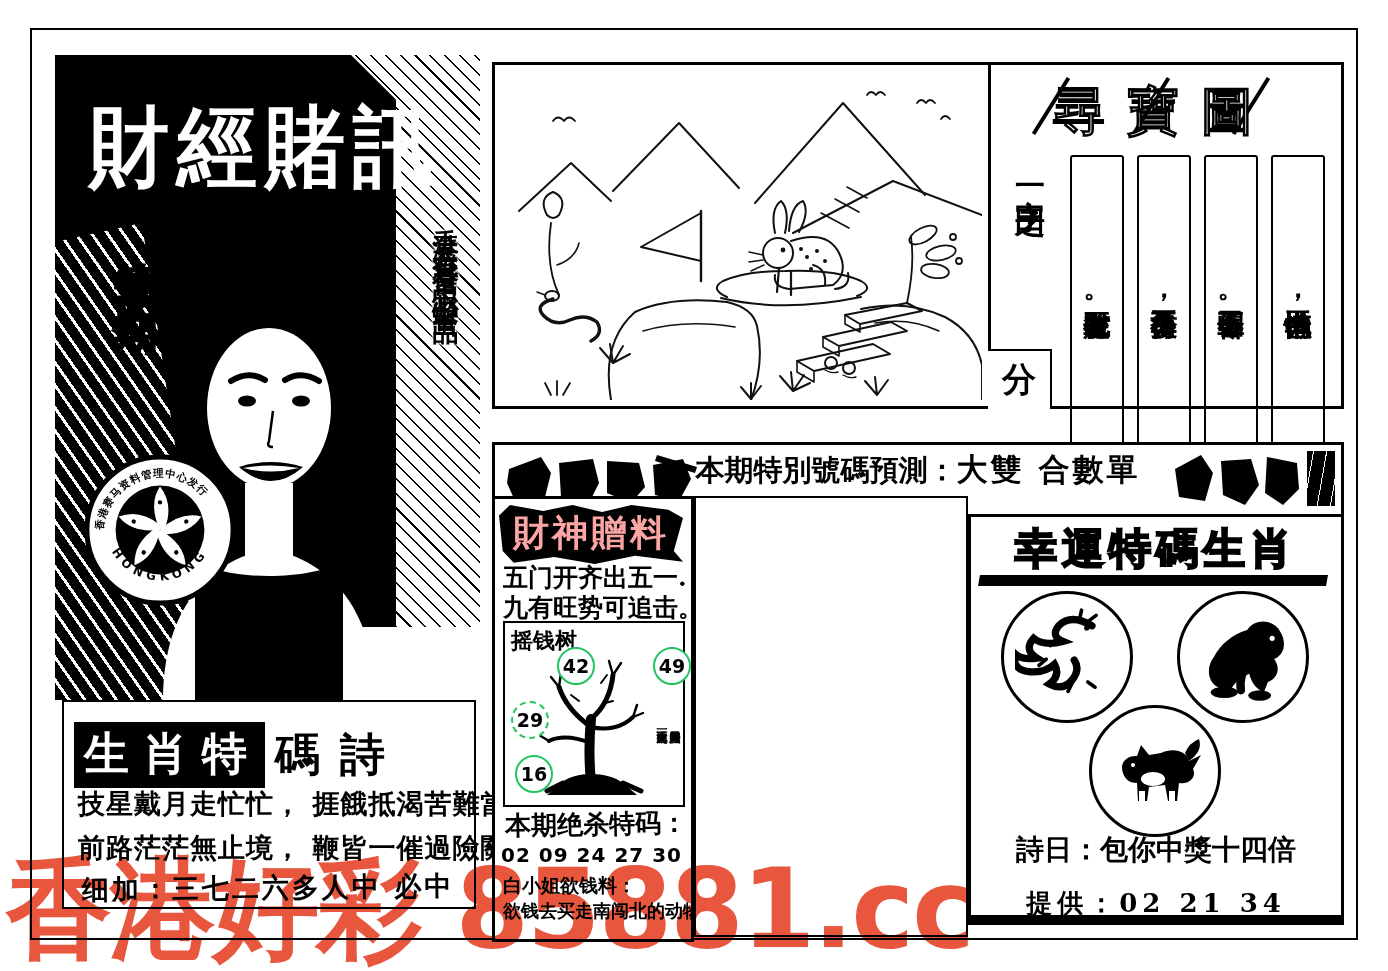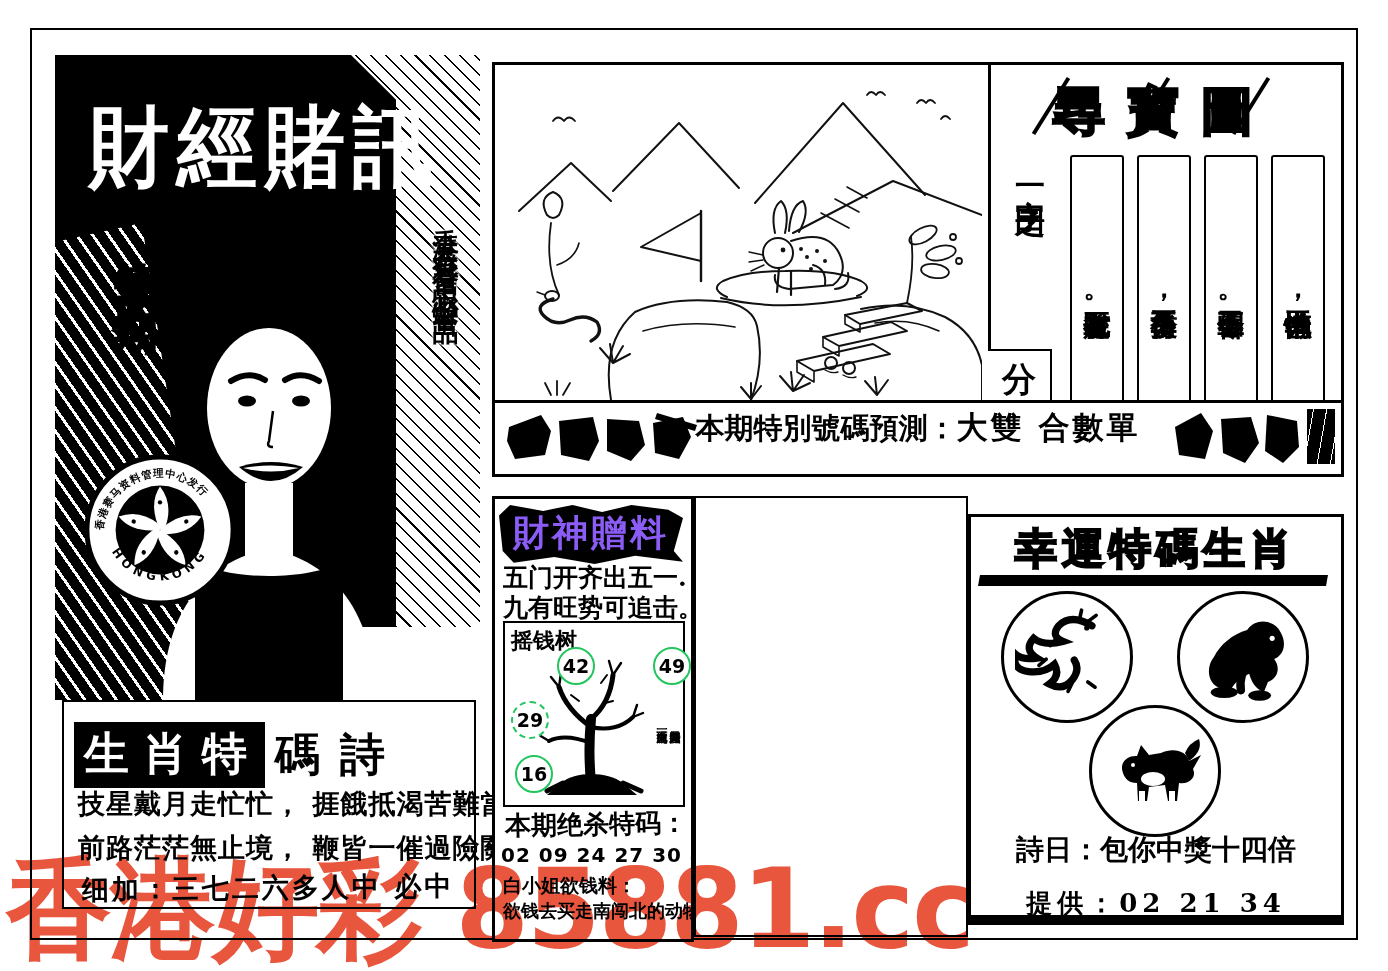--- a/index.html
+++ b/index.html
@@ -42,46 +42,46 @@
       font-family:"DejaVu Serif",serif;white-space:nowrap;letter-spacing:1px;}
   .poem-note{position:absolute;left:18px;top:168px;font-size:27px;font-weight:900;
       letter-spacing:3px;transform:rotate(-0.6deg);white-space:nowrap;}
 
   
   .map-box{left:492px;top:62px;width:493px;height:341px;border:3px solid #000;background:#fff;}
 
   
   .tre-box{left:988px;top:62px;width:350px;height:341px;border:3px solid #000;background:#fff;}
   .tre-title{position:absolute;left:62px;top:12px;font-family:"DejaVu Serif",serif;font-size:52px;
-      font-weight:700;letter-spacing:22px;color:#fff;-webkit-text-stroke:2.5px #000;white-space:nowrap;}
+      font-weight:400;letter-spacing:22px;color:#fff;-webkit-text-stroke:2.5px #000;white-space:nowrap;}
   .slash{position:absolute;width:4px;height:66px;background:#000;transform:rotate(32deg);}
   .tre-cols{position:absolute;right:16px;top:90px;display:flex;flex-direction:row-reverse;gap:13px;}
   .tre-col{width:50px;height:292px;border:2px solid #000;border-radius:3px;display:flex;
       align-items:center;justify-content:center;writing-mode:vertical-rl;text-orientation:upright;
       font-family:"DejaVu Serif",serif;font-size:27px;font-weight:600;}
   .tre-hint{position:absolute;left:18px;top:104px;writing-mode:vertical-rl;text-orientation:upright;
       font-size:30px;font-weight:600;letter-spacing:6px;}
   .tre-answerbox{position:absolute;left:-3px;bottom:-3px;width:62px;height:58px;
       border-top:2px solid #000;border-right:2px solid #000;display:flex;align-items:center;
       justify-content:center;font-size:34px;font-weight:700;background:#fff;}
 
   
-  .band{left:492px;top:400px;width:846px;height:71px;border:3px solid #000;background:#fff;}
+  .band{left:492px;top:442px;width:846px;height:71px;border:3px solid #000;background:#fff;}
   .band-line1{position:absolute;top:4px;width:100%;text-align:center;font-family:"DejaVu Serif",serif;
       font-size:29px;font-weight:800;white-space:nowrap;}
   .band-line1 .big{font-size:31px;font-weight:900;letter-spacing:3px;}
   .band-line2{position:absolute;top:38px;width:100%;text-align:center;font-size:25px;font-weight:600;
       font-family:"DejaVu Serif",serif;white-space:nowrap;}
   .stamp{position:absolute;}
   .noise-block{position:absolute;right:6px;top:6px;width:28px;height:55px;
       background:repeating-linear-gradient(100deg,#000 0 6px,#fff 6px 7px,#000 7px 13px);}
 
   
   .cai-box{left:492px;top:496px;width:196px;height:440px;border:3px solid #000;background:#fff;}
-  .cai-title{position:absolute;left:4px;top:6px;width:184px;text-align:center;background:#000;color:#8b5cf6;
+  .cai-title{position:absolute;left:4px;top:6px;width:184px;text-align:center;background:#000;color:#fca5a5;
       font-family:"DejaVu Serif",serif;font-size:36px;font-weight:900;letter-spacing:3px;padding:4px 0 6px;
       clip-path:polygon(0 18%,6% 0,24% 10%,40% 0,56% 12%,72% 0,92% 8%,100% 22%,95% 78%,100% 96%,74% 86%,52% 100%,30% 88%,8% 98%,2% 78%);}
   .cai-line{position:absolute;left:8px;font-family:"DejaVu Serif",serif;font-size:25px;font-weight:800;
       white-space:nowrap;letter-spacing:0px;}
   .tree-box{position:absolute;left:8px;top:122px;width:178px;height:182px;border:2px solid #000;}
   .tree-label{position:absolute;left:6px;top:3px;font-size:22px;font-weight:700;font-family:"DejaVu Serif",serif;}
   .tnum{position:absolute;width:34px;height:34px;border:2px solid #22c55e;border-radius:50%;display:flex;
       align-items:center;justify-content:center;font-size:19px;font-weight:800;background:#fff;}
   .tnum.dashed{border-style:dashed;}
   .tree-side{position:absolute;right:3px;top:100px;display:flex;flex-direction:row;gap:1px;}

